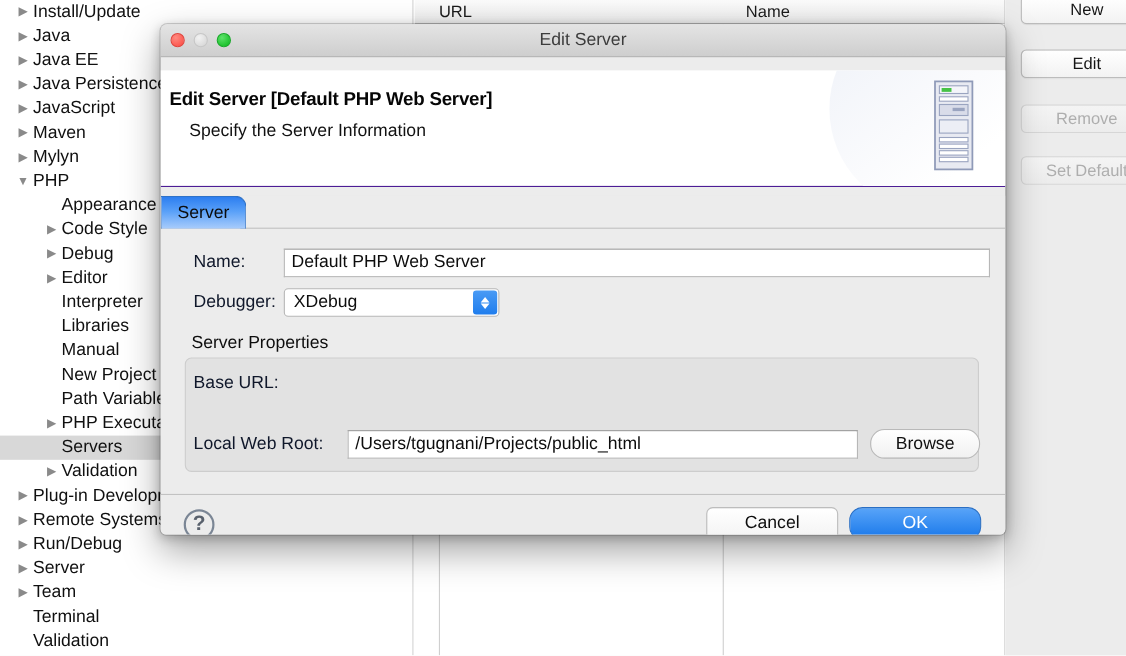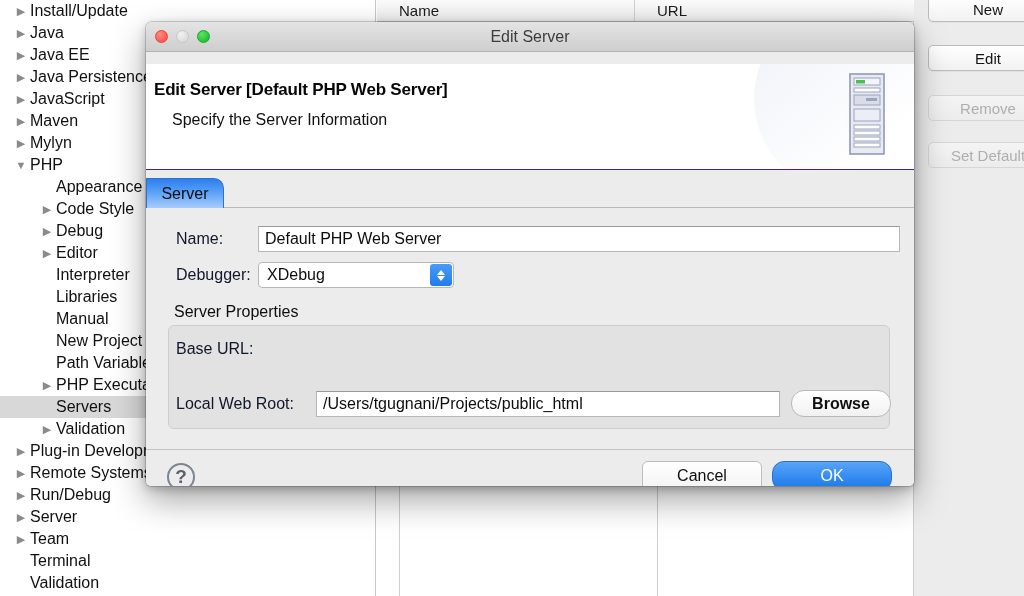--- a/index.html
+++ b/index.html
@@ -408,21 +408,20 @@
     margin-left: 11px;
     width: 100px; height: 27px;
     border: 1px solid #b9b9b9;
     border-radius: 13px;
     background: linear-gradient(#ffffff, #f1f1f1);
     font-size: 16px;
     color: #101010;
     display: flex;
     align-items: center;
     justify-content: center;
-    font-weight: bold;
   }
 
   
   .dlg-footer {
     position: relative;
     height: 57px;
     background: #ececec;
   }
   .help-btn {
     position: absolute;
@@ -580,22 +579,22 @@
           </div>
           <div class="tree-item depth-0">
             <span class="tree-twisty none">▶</span>
             <span class="tree-label">Validation</span>
           </div>
         </div>
     </div>
 
     <div class="table-pane">
       <div class="table-header">
+        <div class="th col-url">URL</div>
         <div class="th col-name">Name</div>
-        <div class="th col-url">URL</div>
       </div>
       <div class="table-body">
         <div class="row-grid">
           <div class="vline v1"></div>
           <div class="vline v2"></div>
           <div class="vline v3"></div>
         </div>
         <div class="row-check"></div>
       </div>
     </div>

